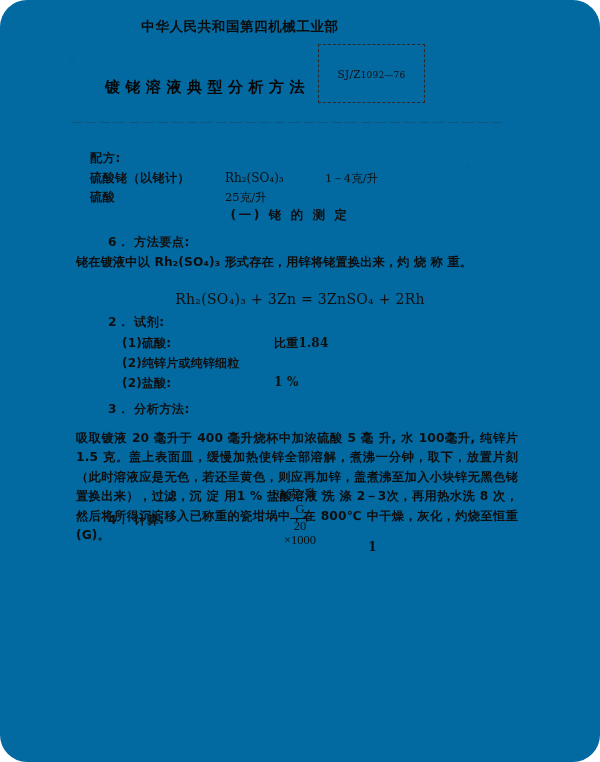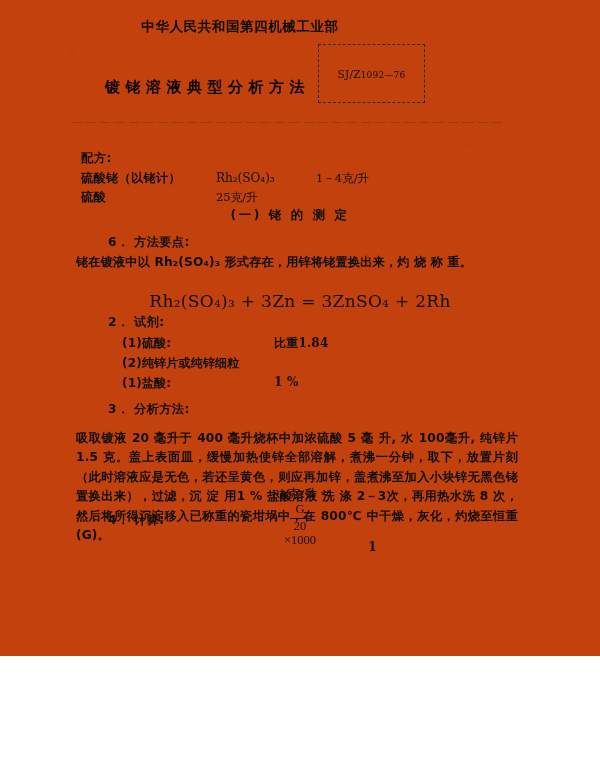--- a/index.html
+++ b/index.html
@@ -13,22 +13,23 @@
     font-family: "DejaVu Sans", "Liberation Sans", sans-serif;
     color: #101010;
     overflow: hidden;
     position: relative;
   }
 
   .page {
     position: absolute;
     inset: 0;
     width: 600px;
-    height: 656px;
-    background: #c2410c;
+    height: 762px;
+    background: #0369a1;
+    border-radius: 27px;
   }
 
   
   .grain {
     position: absolute;
     inset: 0;
     pointer-events: none;
     background:
       radial-gradient(circle at 12% 8%, rgba(0,0,0,0.022) 0 2px, transparent 3px),
       radial-gradient(circle at 78% 22%, rgba(0,0,0,0.018) 0 2px, transparent 3px),
@@ -118,21 +119,21 @@
   
   .body {
     position: absolute;
     left: 0;
     top: 150px;
     width: 600px;
   }
 
   .recipe {
     position: absolute;
-    left: 81px;
+    left: 90px;
     top: 0;
     width: 430px;
   }
   .recipe-head {
     font-size: 12.2px;
     font-weight: bold;
     margin-bottom: 2px;
     letter-spacing: 0.5px;
   }
   .recipe-row {
@@ -184,21 +185,21 @@
     font-weight: bold;
     color: #0e0e0e;
   }
 
   .equation {
     position: absolute;
     left: 90px;
     width: 420px;
     text-align: center;
     font-family: "DejaVu Serif", "Liberation Serif", serif;
-    font-size: 17px;
+    font-size: 14px;
     letter-spacing: 0.3px;
   }
 
   .reagent-row {
     position: absolute;
     left: 90px;
     width: 420px;
     display: flex;
     font-size: 12px;
     font-weight: bold;
@@ -299,21 +300,21 @@
       <span class="rg-label">(1)硫酸:</span>
       <span class="rg-val">比重1.84</span>
     </div>
 
     <div class="reagent-row" style="top:205px;">
       <span class="rg-label" style="width:auto;">(2)纯锌片或纯锌细粒</span>
       <span class="rg-val"></span>
     </div>
 
     <div class="reagent-row" style="top:225px;">
-      <span class="rg-label">(1)盐酸:</span>
+      <span class="rg-label">(2)盐酸:</span>
       <span class="rg-val">1 %</span>
     </div>
 
     <div class="num-item" style="top:251px;">3． 分析方法:</div>
 
     <div class="para" style="top:279px;">吸取镀液 20 毫升于 400 毫升烧杯中加浓硫酸 5 毫 升, 水 100毫升, 纯锌片 1.5 克。盖上表面皿，缓慢加热使锌全部溶解，煮沸一分钟，取下，放置片刻（此时溶液应是无色，若还呈黄色，则应再加锌，盖煮沸至加入小块锌无黑色铑置换出来），过滤，沉 淀 用1 % 盐酸溶液 洗 涤 2－3次，再用热水洗 8 次，然后将所得沉淀移入已称重的瓷坩埚中，在 800℃ 中干燥，灰化，灼烧至恒重(G)。</div>
 
     <div class="num-item" style="top:362px;">4． 计算:</div>
 
   </div>

